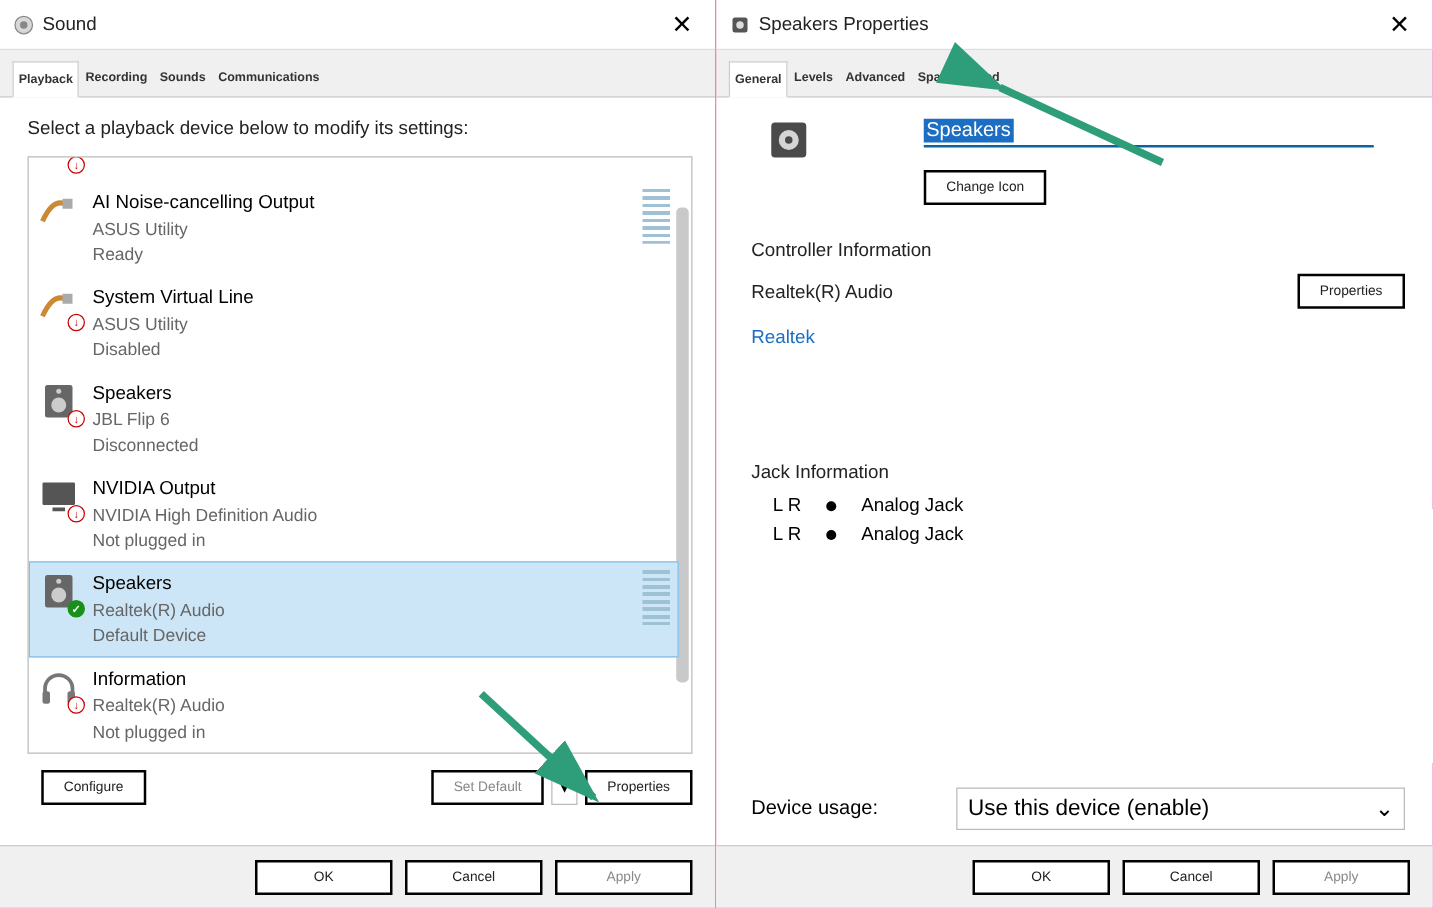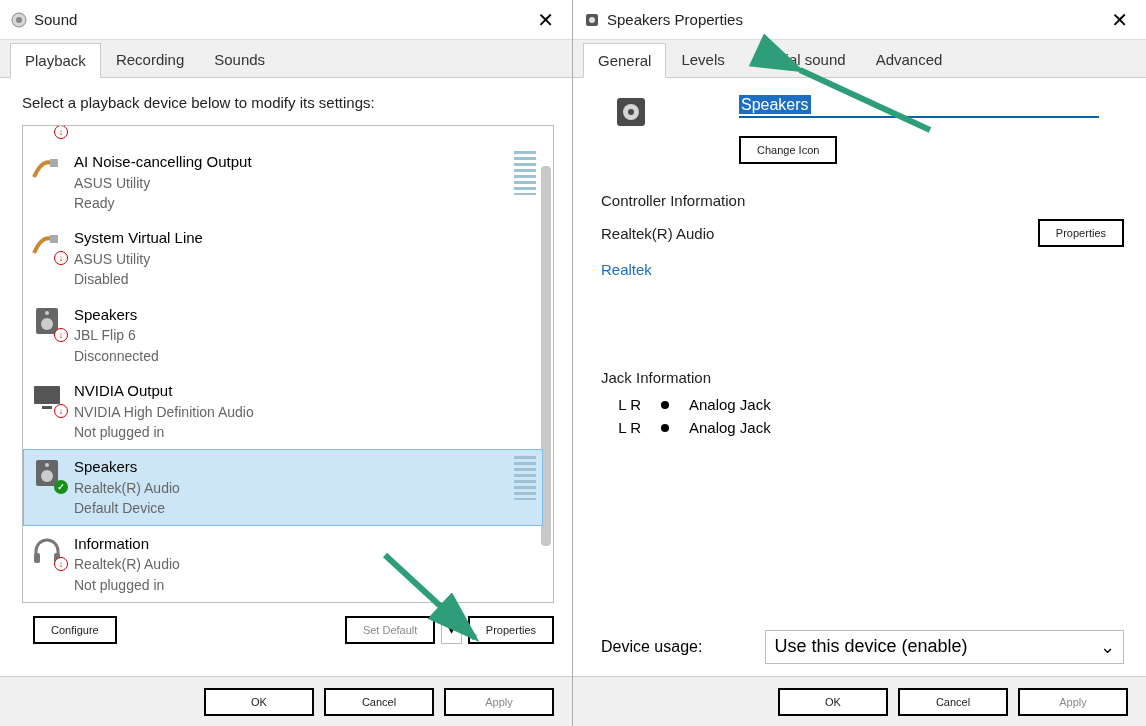--- a/index.html
+++ b/index.html
@@ -11,21 +11,21 @@
 .pane-right { width: 573px; }
 
 
 .titlebar { display: flex; align-items: center; height: 40px; padding: 0 10px; background: #fff; border-bottom: 1px solid #ddd; }
 .titlebar .title { font-size: 15px; color: #222; margin-left: 6px; }
 .titlebar .spacer { flex: 1; }
 .close-x { font-size: 20px; padding: 4px 8px; cursor: default; }
 
 
 .tabstrip { display: flex; align-items: flex-end; height: 38px; padding-left: 10px; border-bottom: 1px solid #ccc; background: #f0f0f0; }
-.tab { padding: 8px 14px; font-size: 15px; color: #333; border: 1px solid transparent; cursor: default; }
+.tab { padding: 8px 4px; font-size: 10px; color: #333; border: 1px solid transparent; cursor: default; font-weight: bold; }
 .tab.active { background: #fff; border: 1px solid #ccc; border-bottom: 1px solid #fff; position: relative; top: 1px; }
 
 
 .body-left { padding: 16px 18px 0 22px; height: calc(100% - 40px - 38px); display: flex; flex-direction: column; background: #fff; }
 .instruction { font-size: 15px; color: #222; margin-bottom: 14px; }
 .device-list { border: 1px solid #bbb; height: 478px; position: relative; overflow: hidden; }
 .device-inner { position: absolute; top: -32px; left: 0; right: 10px; }
 .scrollbar { position: absolute; right: 2px; top: 40px; width: 10px; height: 380px; background: #c9c9c9; border-radius: 4px; }
 .scrollbar-track { position: absolute; right: 0; top: 0; width: 14px; height: 100%; }
 
@@ -96,20 +96,21 @@
       </span>
       <span class="title">Sound</span>
       <span class="spacer"></span>
       <span class="close-x">✕</span>
     </div>
 
     <div class="tabstrip">
       <div class="tab active">Playback</div>
       <div class="tab">Recording</div>
       <div class="tab">Sounds</div>
+      <div class="tab">Communications</div>
     </div>
 
     <div class="body-left">
       <div class="instruction">Select a playback device below to modify its settings:</div>
 
       <div class="device-list">
         <div class="scrollbar-track">
           <div class="scrollbar"></div>
         </div>
         <div class="device-inner" id="device-inner">
@@ -235,22 +236,22 @@
           </svg>
       </span>
       <span class="title">Speakers Properties</span>
       <span class="spacer"></span>
       <span class="close-x">✕</span>
     </div>
 
     <div class="tabstrip">
       <div class="tab active">General</div>
       <div class="tab">Levels</div>
+      <div class="tab">Advanced</div>
       <div class="tab">Spatial sound</div>
-      <div class="tab">Advanced</div>
     </div>
 
     <div class="body-right">
       <div class="icon-row">
         <div class="speaker-bigicon">
           <svg width="36" height="36" viewBox="0 0 36 36">
               <rect x="4" y="4" width="28" height="28" rx="3" fill="#4a4a4a"></rect>
               <circle cx="18" cy="18" r="8" fill="#d5d5d5"></circle>
               <circle cx="18" cy="18" r="3" fill="#4a4a4a"></circle>
             </svg>

